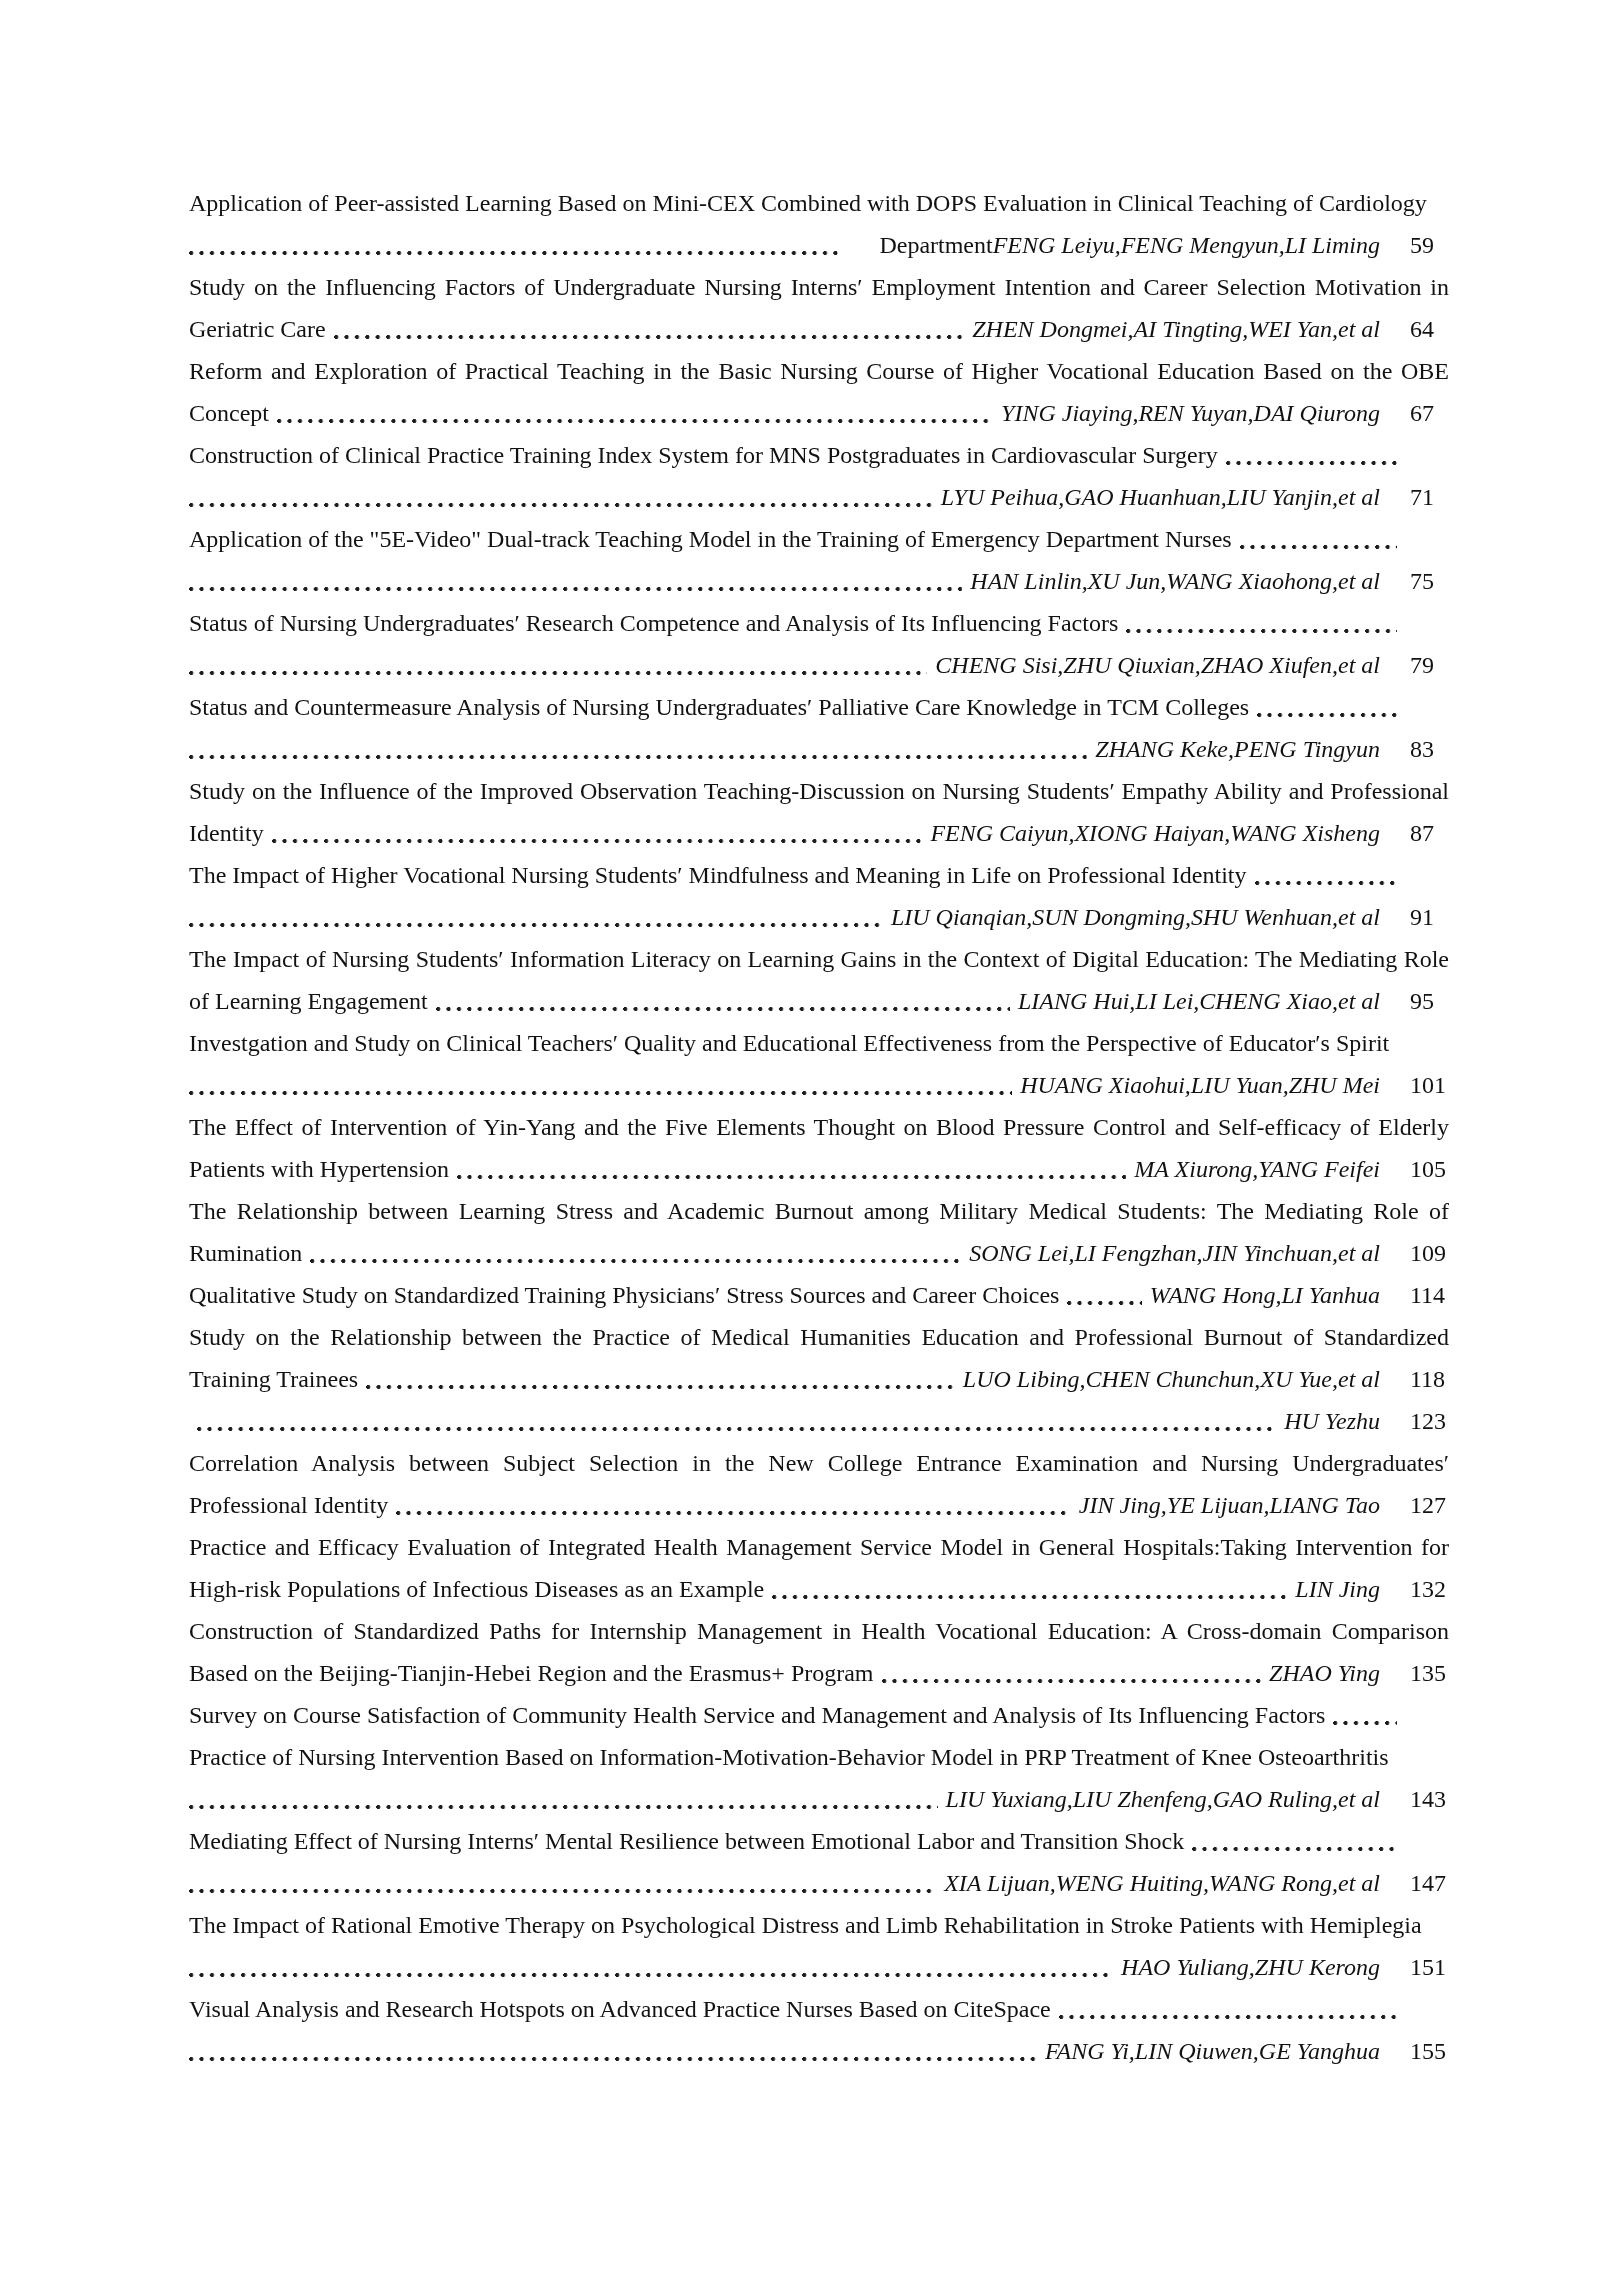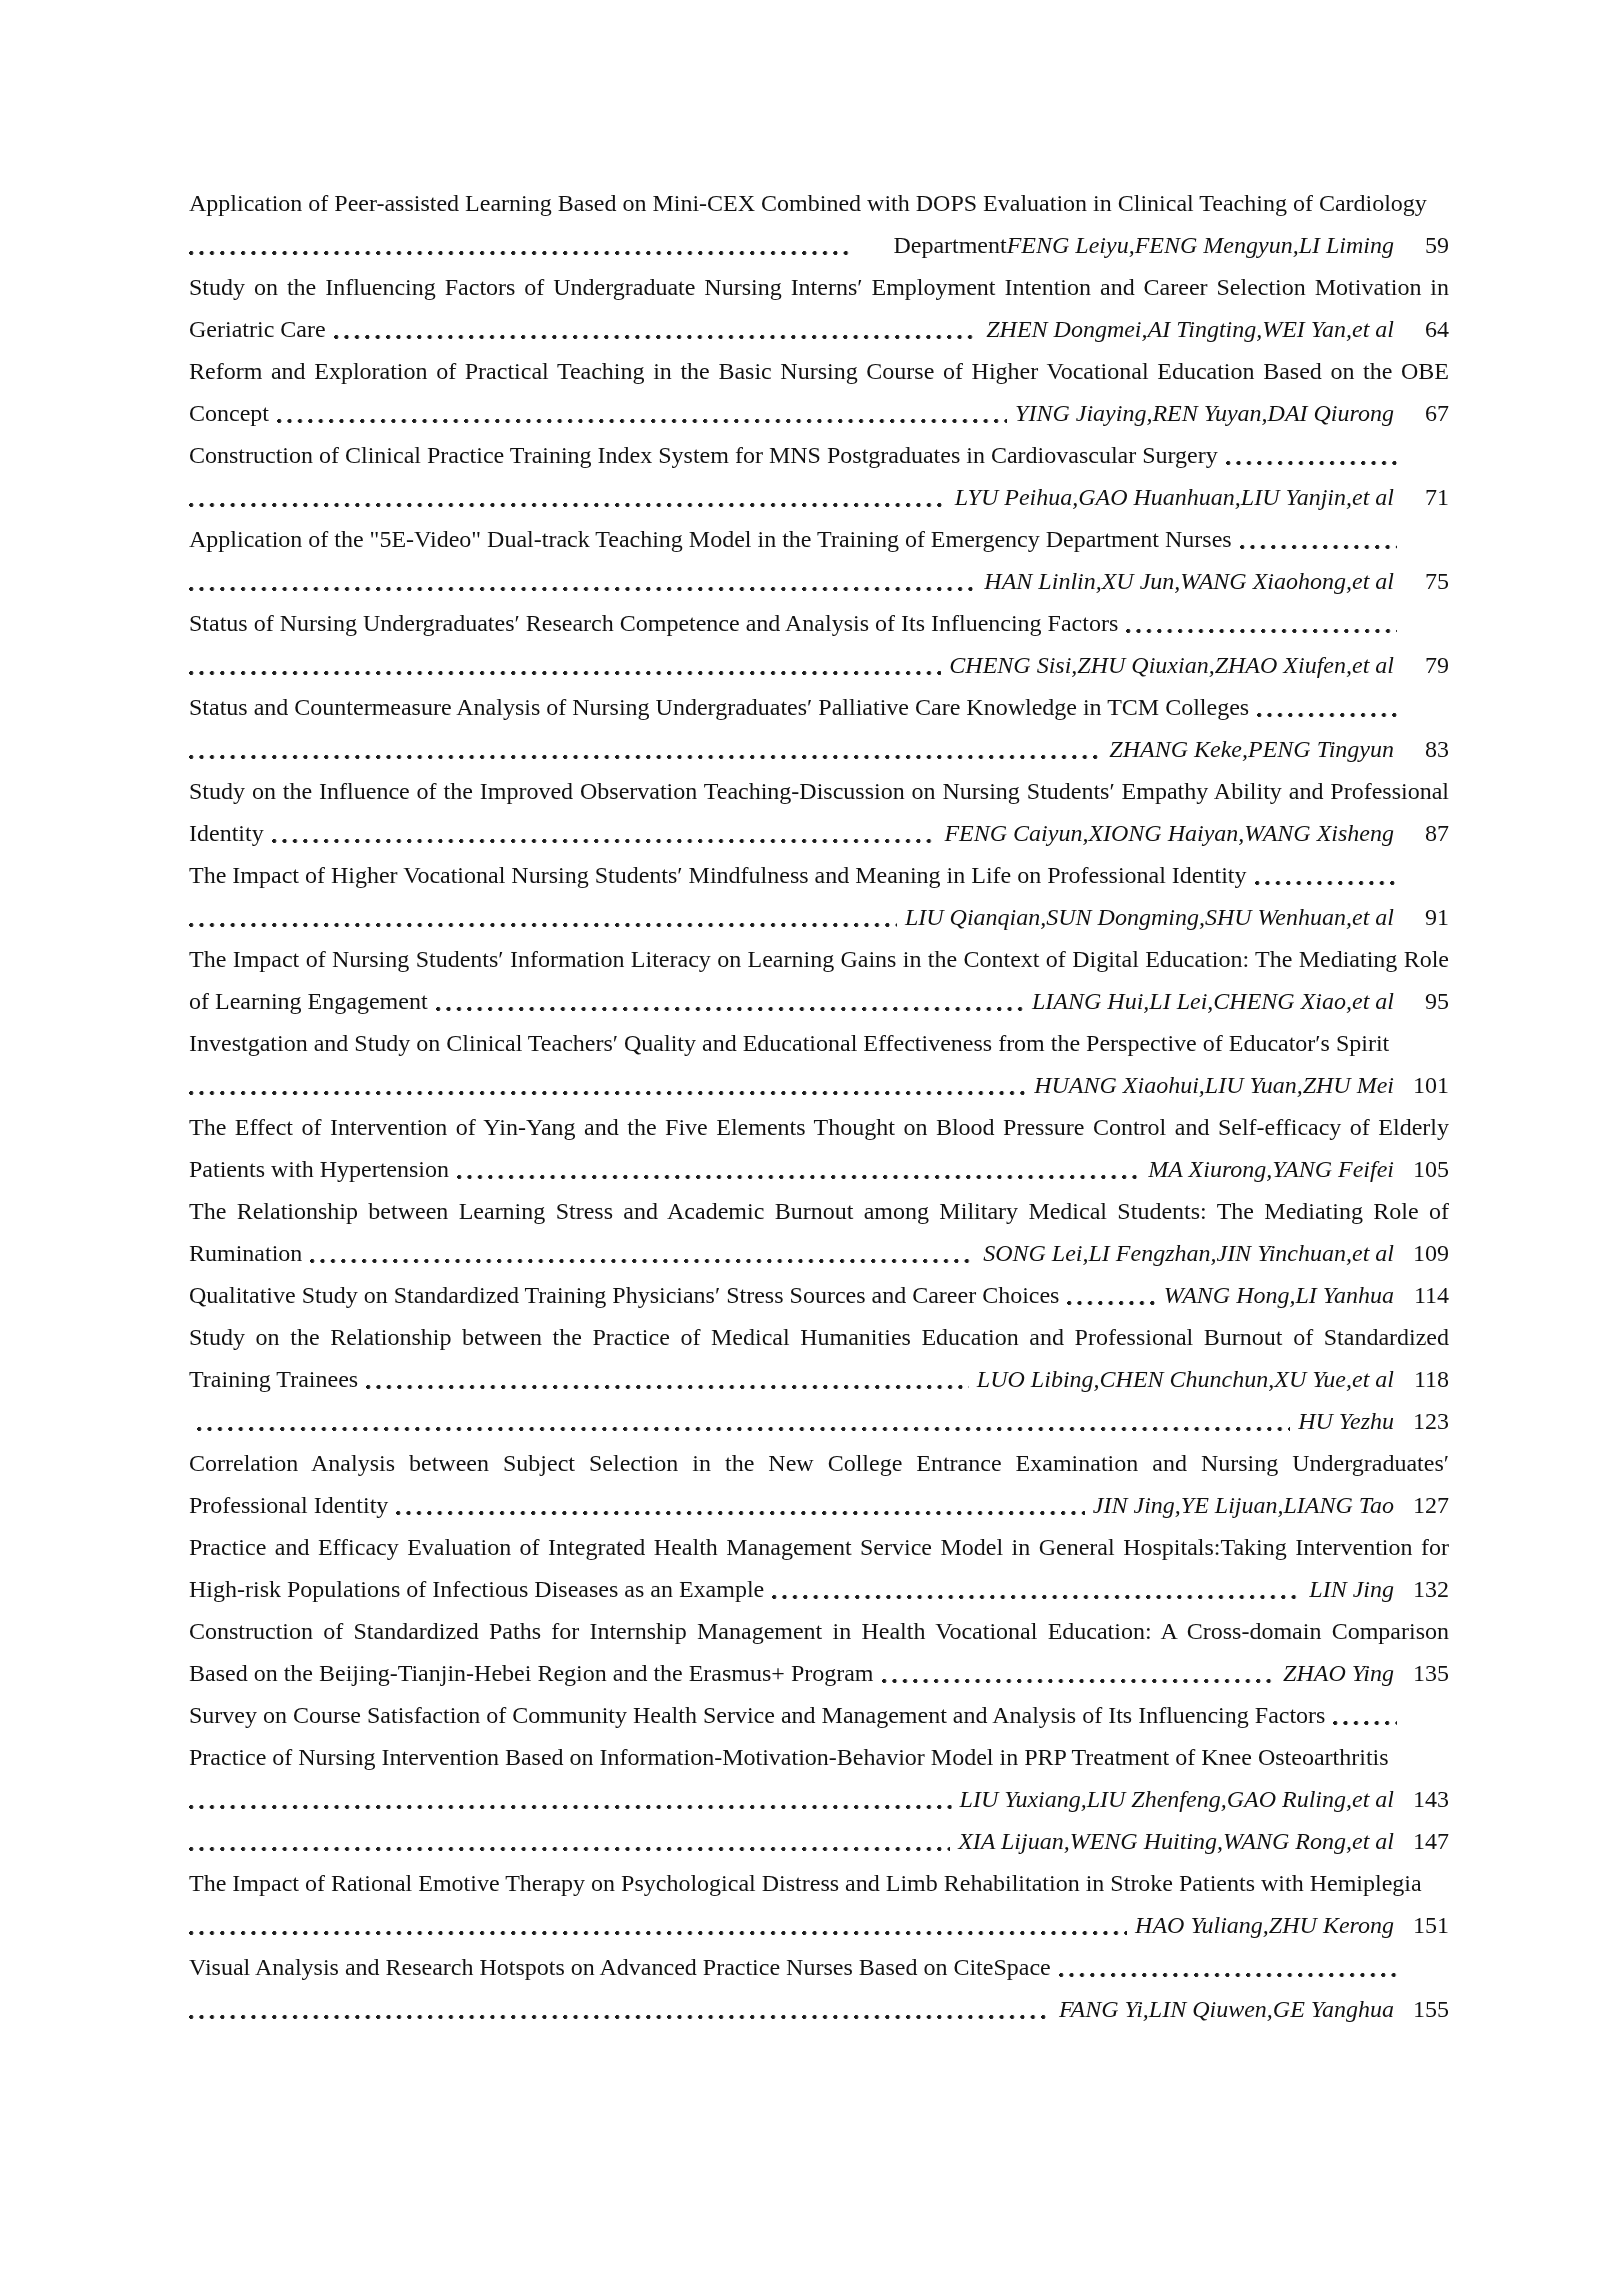--- a/index.html
+++ b/index.html
@@ -53,22 +53,22 @@
   }
   
   .line.td .leader { margin-right: 52px; }
   
   .line.da .leader { margin-left: 0; }
   .pre { flex: 0 0 auto; font-style: normal; margin-left: 32px; }
   .authors { flex: 0 0 auto; font-style: italic; }
   .page {
     flex: 0 0 auto;
     min-width: 39px;
-    margin-left: 16px;
-    text-align: right;
+    margin-left: 30px;
+    text-align: left;
     font-style: normal;
   }
 </style>
 </head>
 <body>
 
 <div class="toc">
     <div class="line">
       <span class="t">Application of Peer-assisted Learning Based on Mini-CEX Combined with DOPS Evaluation in Clinical Teaching of Cardiology</span>
     </div>
@@ -239,20 +239,24 @@
     </div>
     <div class="line td">
       <span class="t">Practice of Nursing Intervention Based on Information-Motivation-Behavior Model in PRP Treatment of Knee Osteoarthritis</span>
       <span class="leader"></span>
     </div>
     <div class="line da">
       <span class="leader"></span>
       <span class="authors">LIU Yuxiang,LIU Zhenfeng,GAO Ruling,et al</span>
       <span class="page">143</span>
     </div>
+    <div class="line td">
+      <span class="t">Mediating Effect of Nursing Interns′ Mental Resilience between Emotional Labor and Transition Shock</span>
+      <span class="leader"></span>
+    </div>
     <div class="line da">
       <span class="leader"></span>
       <span class="authors">XIA Lijuan,WENG Huiting,WANG Rong,et al</span>
       <span class="page">147</span>
     </div>
     <div class="line td">
       <span class="t">The Impact of Rational Emotive Therapy on Psychological Distress and Limb Rehabilitation in Stroke Patients with Hemiplegia</span>
       <span class="leader"></span>
     </div>
     <div class="line da">

